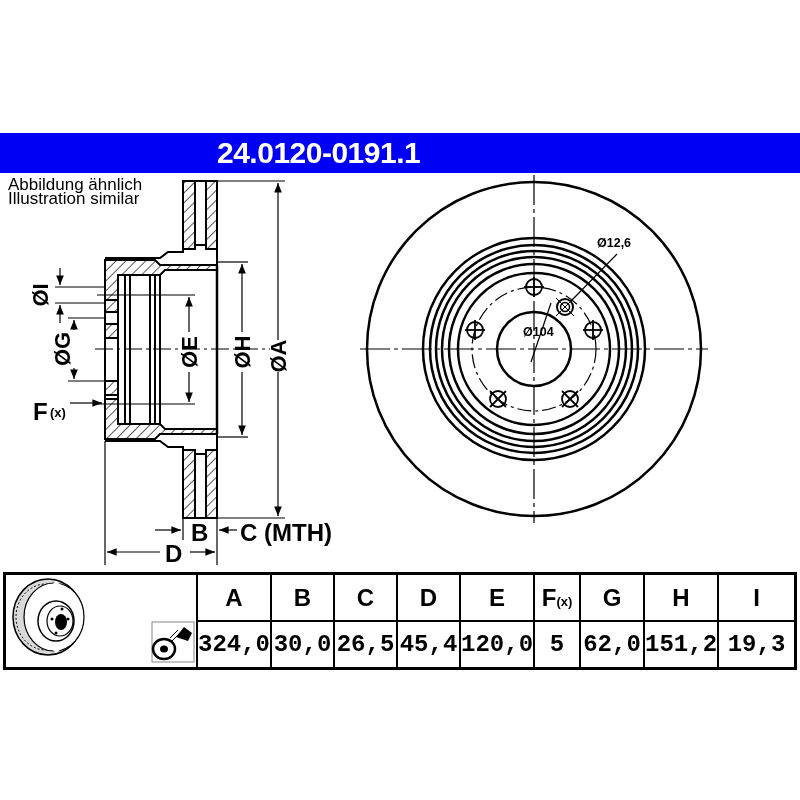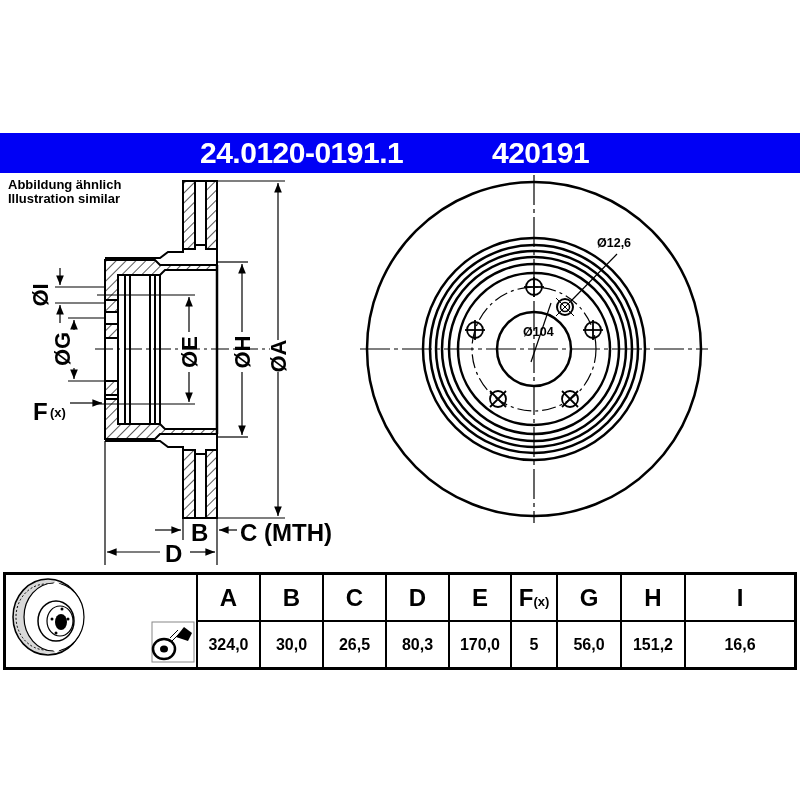--- a/index.html
+++ b/index.html
@@ -2,38 +2,37 @@
 <html><head>
 <meta charset="utf-8">
 <style>
   html, body { margin: 0; padding: 0; background: #ffffff; }
   body { width: 800px; height: 800px; position: relative; overflow: hidden;
          font-family: "Liberation Sans", sans-serif; color: #000; }
   .title-bar { position: absolute; left: 0; top: 133px; width: 800px; height: 40px;
                background: #0000f5; }
   .title-text { position: absolute; top: 0; height: 40px; line-height: 40px;
                 color: #ffffff; font-weight: bold; font-size: 30px; letter-spacing: -0.5px; }
-  .note { position: absolute; left: 8px; top: 178px; font-size: 13px; font-weight: bold;
+  .note { position: absolute; left: 8px; top: 178px; font-size: 17px; font-weight: normal;
           line-height: 14px; }
   svg.drawing { position: absolute; left: 0; top: 0; }
   .lbl { font-family: "Liberation Sans", sans-serif; font-weight: bold; fill: #000; }
   table.dims { position: absolute; left: 3px; top: 572px; width: 794px; height: 92px;
                border-collapse: collapse; border: 3px solid #000; }
   table.dims td { border: 2px solid #000; text-align: center; font-weight: bold; padding: 0; }
   td.hdr { font-size: 24px; height: 44px; }
-  td.val { font-size: 16px; height: 44px; }
+  td.val { font-size: 24px; height: 44px; font-family: Liberation Mono, monospace; }
   td.img-cell { width: 190px; position: relative; border-right: 3px solid #000; }
   .sup { font-size: 13px; }
 </style>
 </head>
 <body>
 
 <div class="title-bar">
-  <span class="title-text" style="left:200px;">24.0120-0191.1</span>
-  <span class="title-text" style="left:492px;">420191</span>
+  <span class="title-text" style="left:217px;">24.0120-0191.1</span>
 </div>
 
 <div class="note">
   <div>Abbildung ähnlich</div>
   <div>Illustration similar</div>
 </div>
 
 <svg class="drawing" width="800" height="570" viewBox="0 0 800 570">
   <defs>
     <pattern id="hatch" patternUnits="userSpaceOnUse" width="7" height="7" patternTransform="rotate(45)">
@@ -209,21 +208,21 @@
     <td class="hdr" style="width:60px;">E</td>
     <td class="hdr" style="width:44px;"><span>F</span><span class="sup">(x)</span></td>
     <td class="hdr" style="width:62px;">G</td>
     <td class="hdr" style="width:62px;">H</td>
     <td class="hdr">I</td>
   </tr>
   <tr>
     <td class="val">324,0</td>
     <td class="val">30,0</td>
     <td class="val">26,5</td>
-    <td class="val">80,3</td>
-    <td class="val">170,0</td>
+    <td class="val">45,4</td>
+    <td class="val">120,0</td>
     <td class="val">5</td>
-    <td class="val">56,0</td>
+    <td class="val">62,0</td>
     <td class="val">151,2</td>
-    <td class="val">16,6</td>
+    <td class="val">19,3</td>
   </tr>
 </tbody>
   </table>
 
 </body></html>

